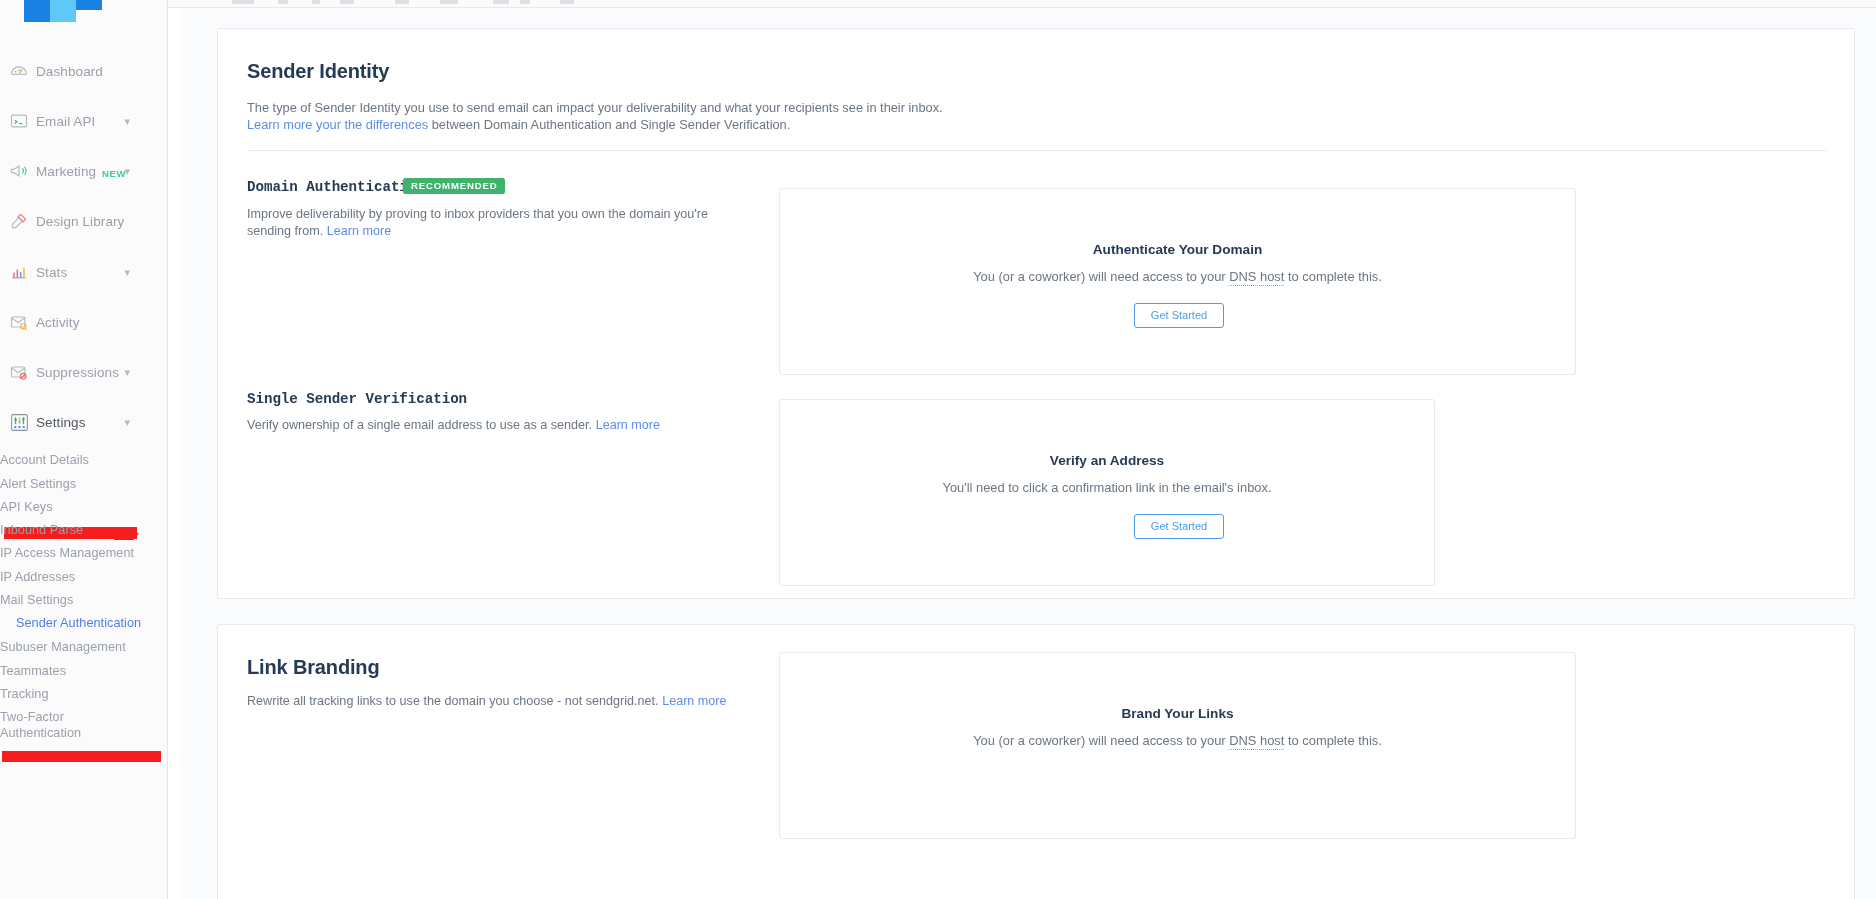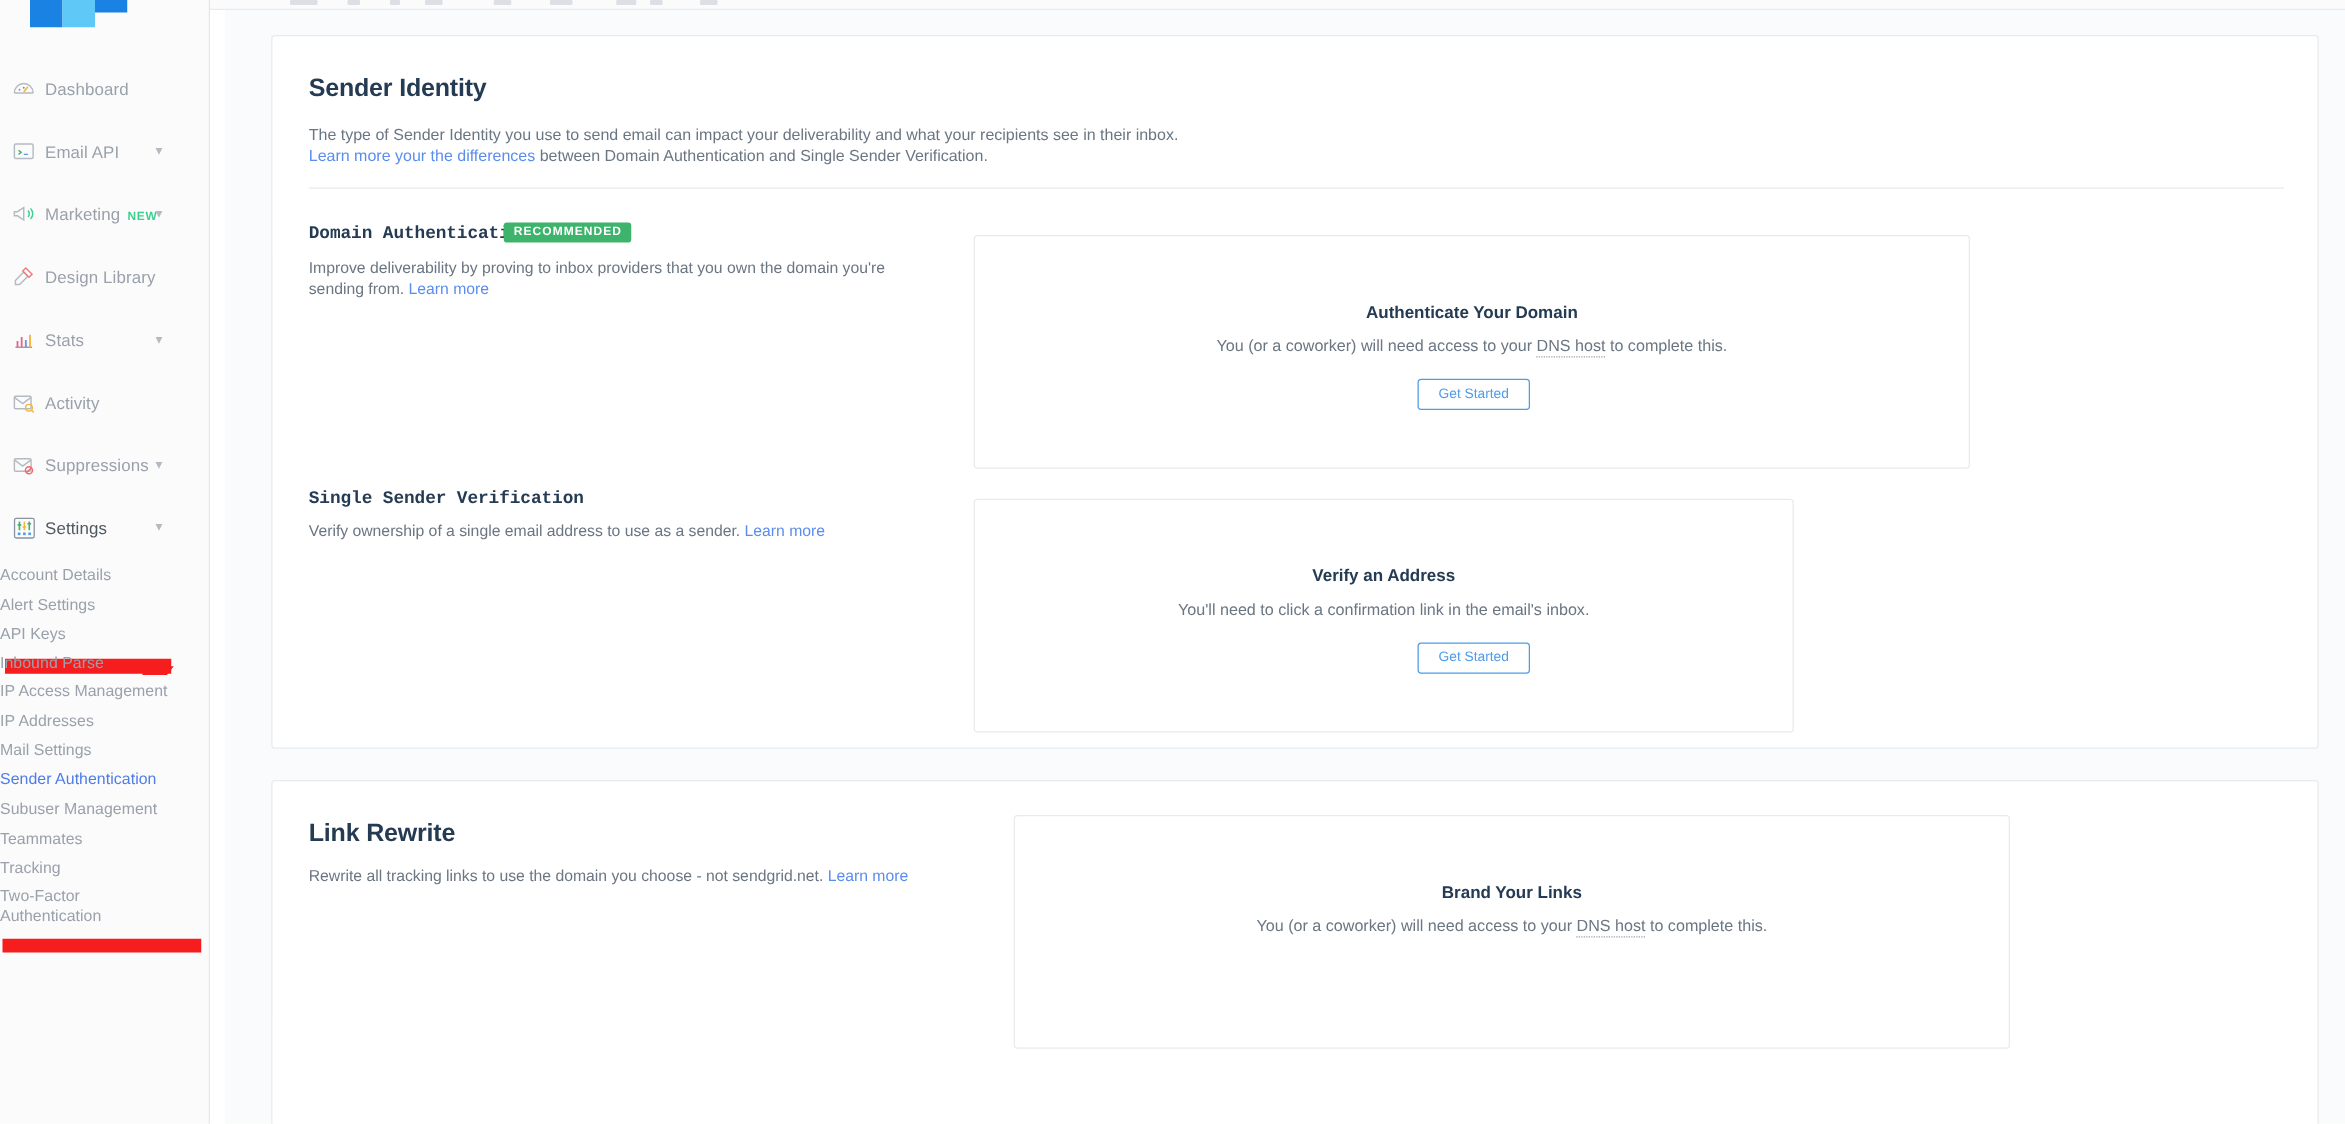--- a/index.html
+++ b/index.html
@@ -274,21 +274,21 @@
   <div class="redbar" id="redbar-settings"></div>
   <div class="redbar" id="redbar-settings-tail"></div>
 
   <div class="sub-item" style="left:0px;top:452px;">Account Details</div>
   <div class="sub-item" style="left:0px;top:476px;">Alert Settings</div>
   <div class="sub-item" style="left:0px;top:499px;">API Keys</div>
   <div class="sub-item" style="left:0px;top:522px;">Inbound Parse</div>
   <div class="sub-item" style="left:0px;top:545px;">IP Access Management</div>
   <div class="sub-item" style="left:0px;top:569px;">IP Addresses</div>
   <div class="sub-item" style="left:0px;top:592px;">Mail Settings</div>
-  <div class="sub-item active" style="left:0px;top:615px;">Sender Authentication</div>
+  <div class="sub-item active" style="left:16px;top:615px;">Sender Authentication</div>
   <div class="redbar" id="redbar-sender"></div>
   <div class="sub-item" style="left:0px;top:639px;">Subuser Management</div>
   <div class="sub-item" style="left:0px;top:663px;">Teammates</div>
   <div class="sub-item" style="left:0px;top:686px;">Tracking</div>
   <div class="sub-item" style="left:0px;top:709px;width:120px;">Two-Factor Authentication</div>
 </div>
 
 <div id="main">
 
   <div class="panel" id="panel-identity">
@@ -322,26 +322,26 @@
     </div>
 
     <div class="card" style="left:561px;top:370px;width:656px;height:187px;">
       <div class="card-title" style="top:53px;">Verify an Address</div>
       <div class="card-sub" style="top:80px;">You'll need to click a confirmation link in the email's inbox.</div>
       <button class="btn-outline" style="left:354px;top:114px;width:90px;height:25px;">Get Started</button>
     </div>
   </div>
 
   <div class="panel" id="panel-link">
-    <div class="panel-title" style="top:31px;">Link Rewrite</div>
+    <div class="panel-title" style="top:31px;">Link Branding</div>
     <div class="sec-desc" style="top:68px;width:520px;">
       <span>Rewrite all tracking links to use the domain you choose - not sendgrid.net. </span><a class="link">Learn more</a>
     </div>
 
-    <div class="card" style="left:561px;top:27px;width:797px;height:187px;margin-left:32px;">
+    <div class="card" style="left:561px;top:27px;width:797px;height:187px;">
       <div class="card-title" style="top:53px;">Brand Your Links</div>
       <div class="card-sub" style="top:80px;">
         <span>You (or a coworker) will need access to your </span><span class="dnshost">DNS host</span><span> to complete this.</span>
       </div>
     </div>
   </div>
 
 </div>
 
 </body></html>

